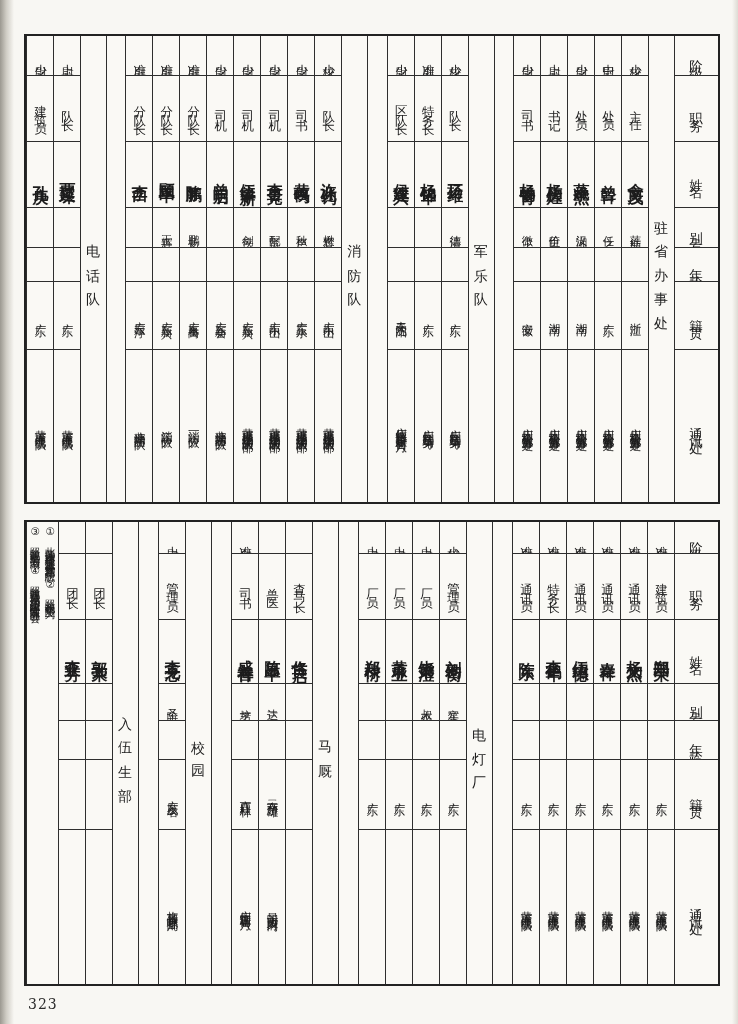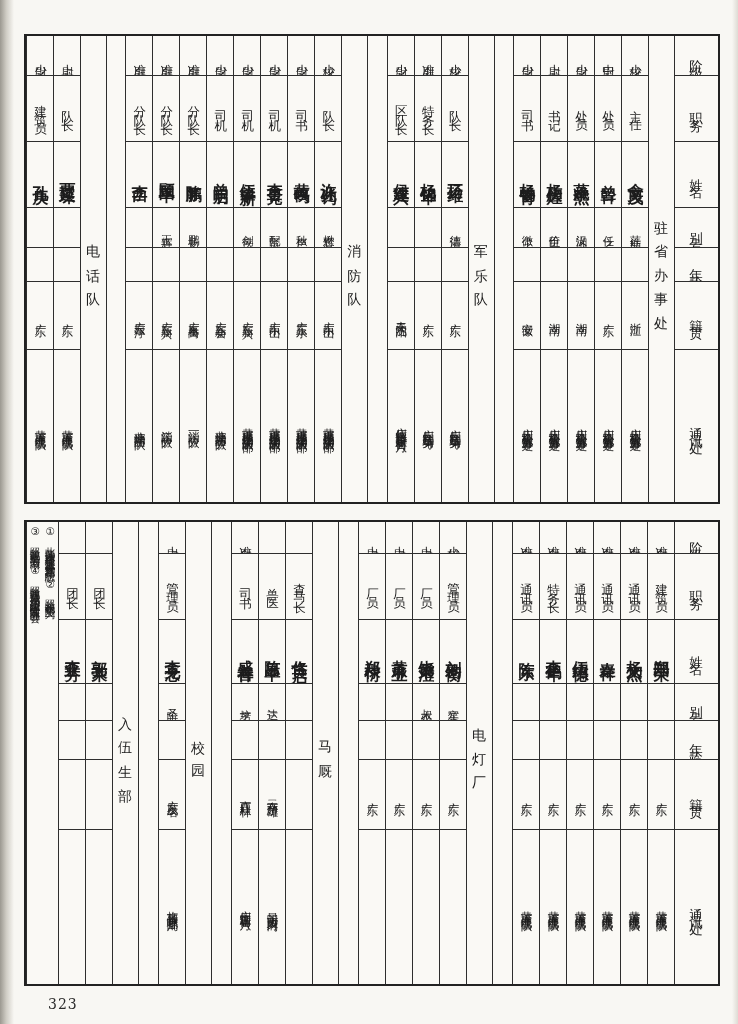--- a/index.html
+++ b/index.html
@@ -31,21 +31,21 @@
   .vtext{writing-mode:vertical-rl;text-orientation:upright;color:#1c1c1c;white-space:nowrap;}
   .rank{font-size:12.5px;letter-spacing:2px;}
   .duty{font-size:12.5px;letter-spacing:9px;}
   .name{font-size:16px;font-weight:700;letter-spacing:3px;}
   .alias{font-size:11.5px;letter-spacing:2px;}
   .native{font-size:11.5px;letter-spacing:2px;}
   .addr{font-size:11.5px;letter-spacing:1.5px;}
   .glabel{font-size:14px;letter-spacing:24px;color:#1c1c1c;}
   .hlabel{font-size:13.5px;letter-spacing:7px;color:#1c1c1c;}
   .note{font-size:10.5px;letter-spacing:1.5px;line-height:15px;white-space:normal;height:452px;}
-  .pagenum{position:absolute;left:48px;top:996px;font-size:14px;color:#2a2a2a;
+  .pagenum{position:absolute;left:28px;top:996px;font-size:14px;color:#2a2a2a;
     font-family:"DejaVu Serif",serif;letter-spacing:1px;z-index:6;}
 </style>
 </head>
 <body>
 
 <div class="sheet">
   <div id="table-top" class="rtable t1">
       <div class="col header-col">
         <div class="cell c-rank">
           <span class="vtext hlabel">阶级</span>

